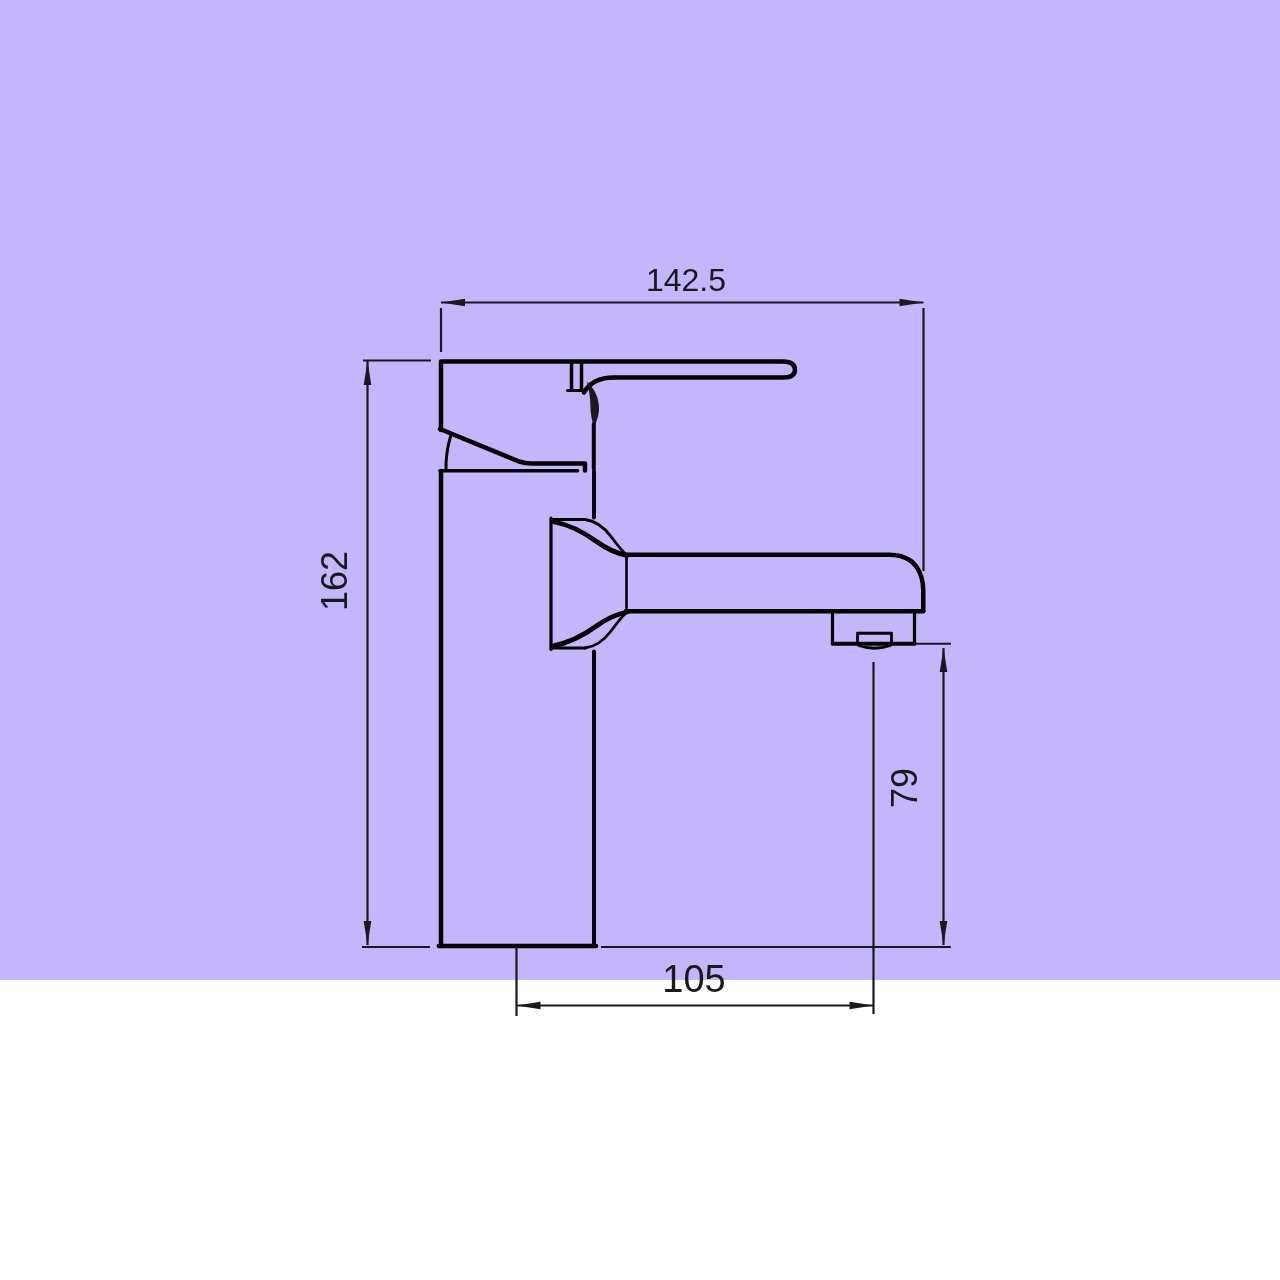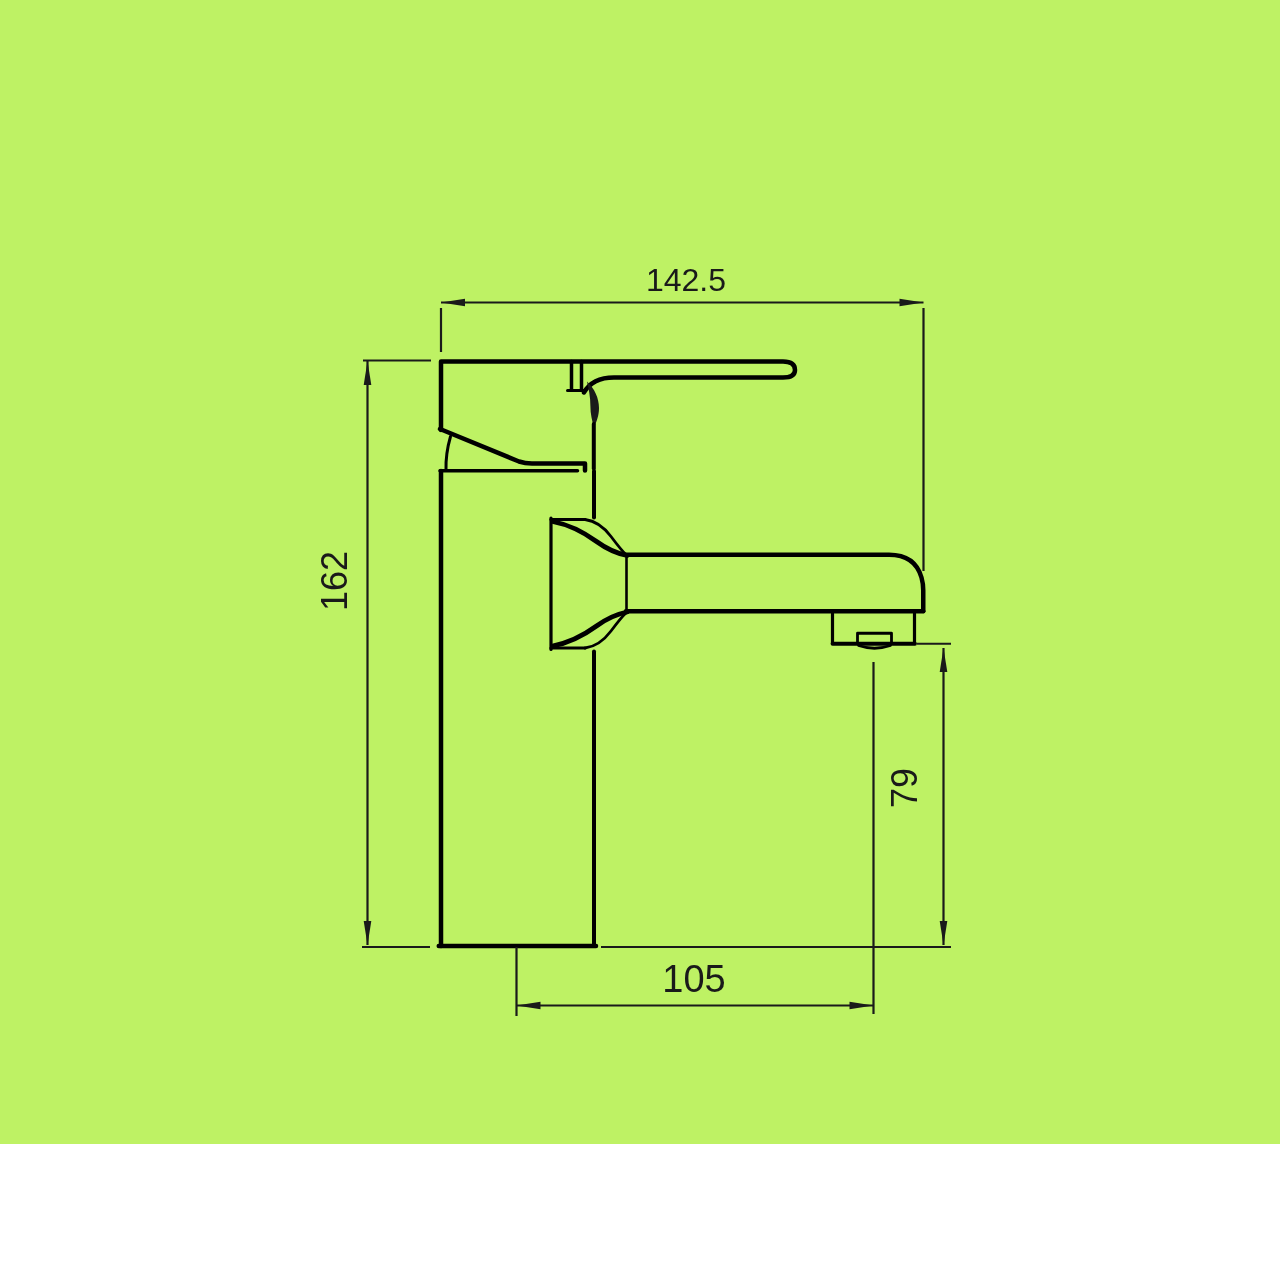--- a/index.html
+++ b/index.html
@@ -6,22 +6,22 @@
     margin: 0;
     padding: 0;
     background: #ffffff;
     width: 1280px;
     height: 1280px;
     overflow: hidden;
   }
   .canvas {
     position: relative;
     width: 1280px;
-    height: 1144px;
-    background: #bef264;
+    height: 980px;
+    background: #c4b5fd;
   }
   svg { display: block; }
   .outline {
     stroke: #000000;
     fill: none;
     stroke-linecap: round;
     stroke-linejoin: round;
   }
   .dim-line {
     stroke: #1a1a1a;

